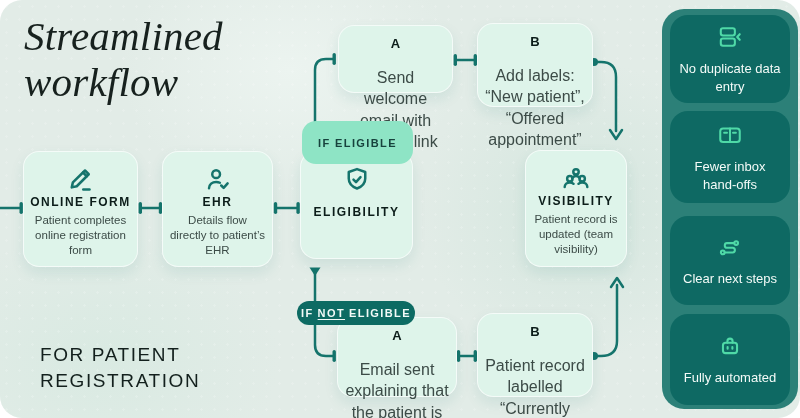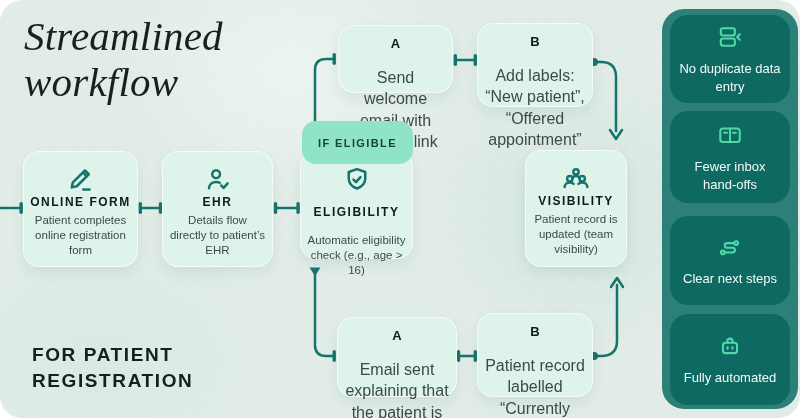--- a/index.html
+++ b/index.html
@@ -18,22 +18,22 @@
     background:radial-gradient(closest-side,#d9eae2 0%,rgba(217,234,226,0) 100%);}
   .dots{position:absolute;inset:0;opacity:.35;
     background-image:radial-gradient(rgba(255,255,255,.5) 1px, transparent 1.3px);
     background-size:13px 13px;}
   .title{
     position:absolute;left:24px;top:14px;z-index:2;
     font-family:"Liberation Serif", serif;font-weight:500;
     font-size:41px;line-height:1.12;color:#17211e;letter-spacing:.2px;font-style:italic;
   }
   .footer-label{
-    position:absolute;left:32px;top:342px;z-index:2;
-    font-size:19px;font-weight:bold;letter-spacing:1.6px;line-height:1.35;color:#13201d;
+    position:absolute;left:40px;top:342px;z-index:2;
+    font-size:19px;font-weight:normal;letter-spacing:1.6px;line-height:1.35;color:#13201d;
   }
   .connectors{position:absolute;left:0;top:0;z-index:1;}
   .mint-card{
     position:absolute;z-index:2;background:#def4ea;border:1.5px solid rgba(255,255,255,.65);
     border-radius:16px;box-shadow:0 6px 14px rgba(23,116,107,.10);
     display:flex;flex-direction:column;align-items:center;text-align:center;box-sizing:border-box;
   }
   .flow-icon{margin-top:13px;height:30px;display:flex;align-items:center;justify-content:center;}
   .flow-label{margin-top:0;font-size:12px;font-weight:bold;letter-spacing:1.5px;color:#0c1d1a;}
   .flow-desc{margin-top:4px;font-size:11.5px;line-height:1.32;color:#3c4b47;padding:0 6px;}
@@ -155,21 +155,20 @@
   </div>
 
   <div class="mint-card" style="left:300px;top:151px;width:113px;height:108px;gap:10px;">
     <div class="flow-icon">
       <svg class="icon" width="30" height="30" viewBox="0 0 24 24" fill="none" stroke="#15746C" stroke-width="2" stroke-linecap="round" stroke-linejoin="round">
         <path d="M12 3.3l6.6 2.3v5.2c0 3.9-2.8 6.6-6.6 8-3.8-1.4-6.6-4.1-6.6-8V5.6z"></path>
           <path d="M9.2 11.7l2 2 3.6-4"></path>
       </svg>
     </div>
     <div class="flow-label">ELIGIBILITY</div>
-    <div class="flow-desc">Automatic eligibility check (e.g., age &gt; 16)</div>
   </div>
 
   <div class="mint-card" style="left:525px;top:150px;width:102px;height:117px;">
     <div class="flow-icon">
       <svg class="icon" width="32" height="30" viewBox="0 0 26 24" fill="none" stroke="#15746C" stroke-width="2" stroke-linecap="round" stroke-linejoin="round">
         <circle cx="13" cy="6.2" r="2.2"></circle>
           <path d="M9.9 11.4c.6-1.2 1.8-1.9 3.1-1.9s2.5.7 3.1 1.9"></path>
         <circle cx="8" cy="11.8" r="2.2"></circle>
           <path d="M3.8 18.6c0-2.3 1.9-3.8 4.2-3.8 1.2 0 2.3.4 3 1.1"></path>
         <circle cx="18" cy="11.8" r="2.2"></circle>
@@ -183,20 +182,25 @@
   <div class="mint-card" style="left:338px;top:25px;width:115px;height:68px;">
     <div class="branch-label">A</div>
     <div class="branch-text">Send welcome email with booking link</div>
   </div>
   <div class="mint-card" style="left:477px;top:23px;width:116px;height:84px;">
     <div class="branch-label">B</div>
     <div class="branch-text">Add labels: “New patient”, “Offered appointment”</div>
   </div>
   <div class="badge badge-eligible">IF ELIGIBLE</div>
 
+  <div class="badge badge-not-eligible">
+    <span>IF</span>
+    <span class="u">NOT</span>
+    <span>ELIGIBLE</span>
+  </div>
   <div class="mint-card" style="left:337px;top:317px;width:120px;height:80px;">
     <div class="branch-label">A</div>
     <div class="branch-text">Email sent explaining that the patient is not yet eligible</div>
   </div>
   <div class="mint-card" style="left:477px;top:313px;width:116px;height:84px;">
     <div class="branch-label">B</div>
     <div class="branch-text">Patient record labelled “Currently Ineligible”</div>
   </div>
 
   <div class="sidebar">

